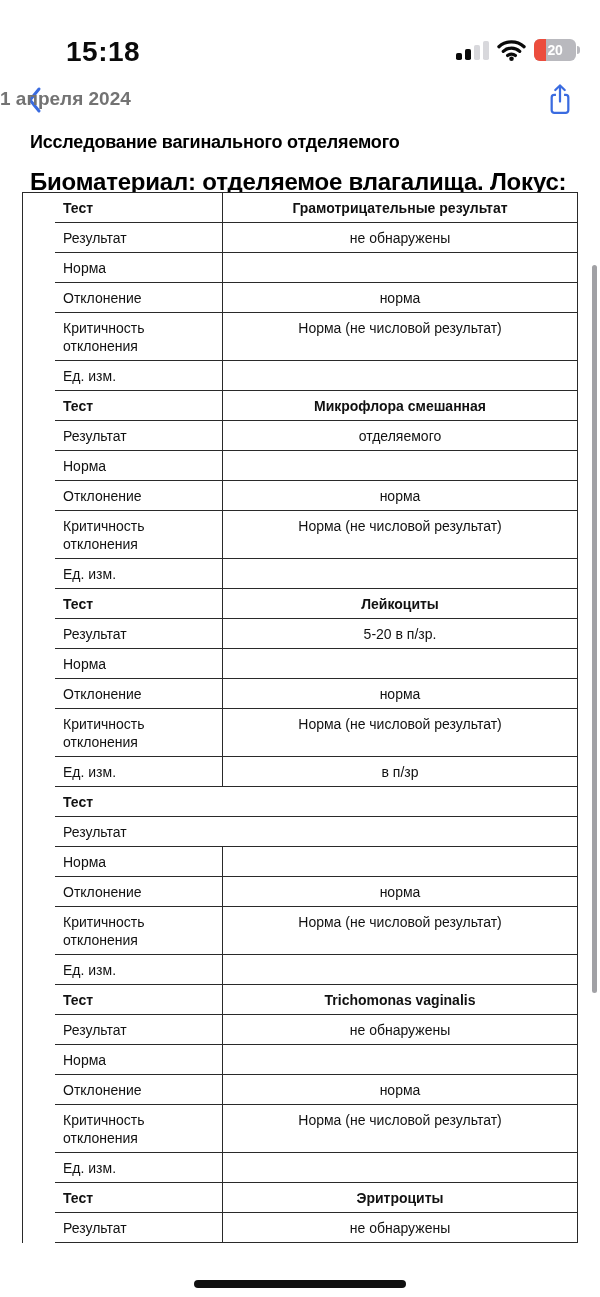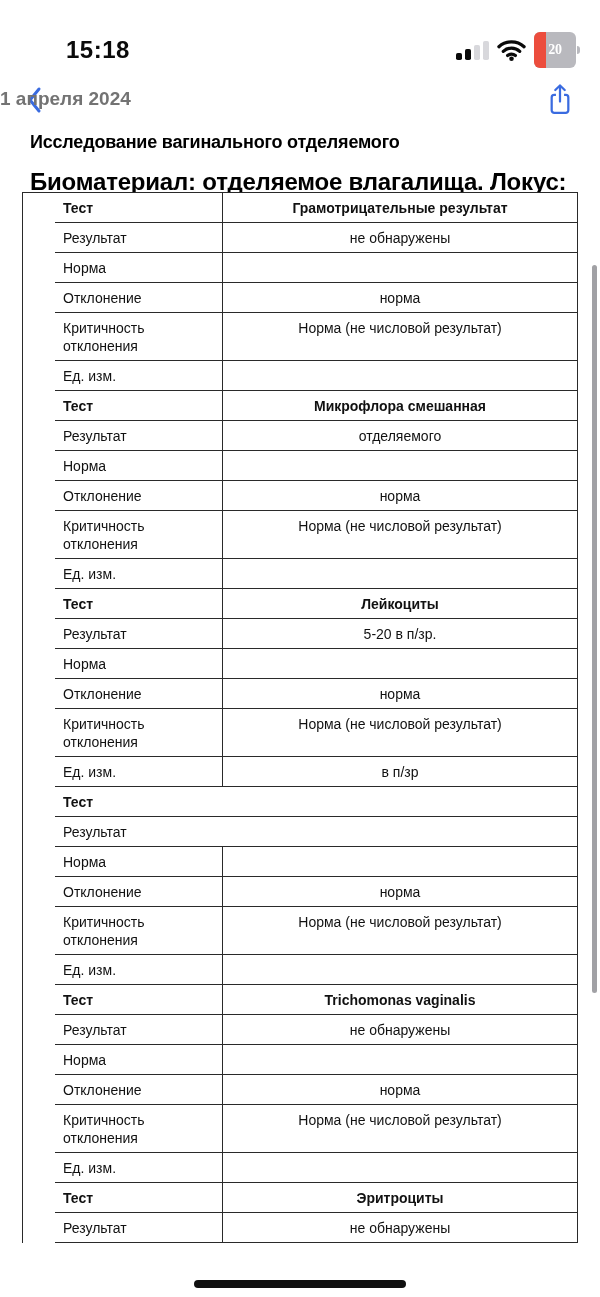--- a/index.html
+++ b/index.html
@@ -7,35 +7,34 @@
     width:600px;height:1297px;position:relative;overflow:hidden;
     background:#ffffff;
     font-family:"Liberation Sans","DejaVu Sans",sans-serif;
     color:var(--text-black,#000);
     -webkit-font-smoothing:antialiased;
   }
   
   .status-bar{position:absolute;top:14px;left:0;right:0;height:42px;}
   .status-time{
     position:absolute;left:66px;top:22px;
-    font-size:24px;font-weight:700;letter-spacing:.5px;color:#0a0a0a;
+    font-size:28px;font-weight:700;letter-spacing:.5px;color:#0a0a0a;
   }
   .status-icons{
     position:absolute;right:24px;top:24px;height:24px;
     display:flex;align-items:center;gap:8px;
   }
   .sig-bars{display:flex;align-items:flex-end;gap:2.5px;height:19px;}
   .sig-bars i{display:block;width:6.5px;border-radius:1.8px;background:var(--signal-inactive-gray,#d8d8dc);}
   .sig-bars i.on{background:#0a0a0a;}
   .sig-b1{height:7px}.sig-b2{height:11px}.sig-b3{height:15px}.sig-b4{height:19px}
   .battery{position:relative;width:42px;height:22px;display:flex;align-items:center;}
   .battery-body{
-    position:relative;width:42px;height:36px;border-radius:6px;overflow:hidden;
+    position:relative;width:42px;height:22px;border-radius:6px;overflow:hidden;
     background:var(--battery-body-gray,#b9b9be);
-    font-family:Liberation Serif, serif;
   }
   .battery-fill{position:absolute;left:0;top:0;bottom:0;width:12px;background:var(--battery-red,#ec4d3d);}
   .battery-num{
     position:absolute;left:0;right:0;top:50%;transform:translateY(-52%);
     text-align:center;color:#fff;font-size:14px;font-weight:700;letter-spacing:-.3px;
   }
   .battery-cap{
     position:absolute;right:-4px;top:50%;transform:translateY(-50%);
     width:3px;height:8px;border-radius:0 3px 3px 0;background:var(--battery-body-gray,#b9b9be);
   }

